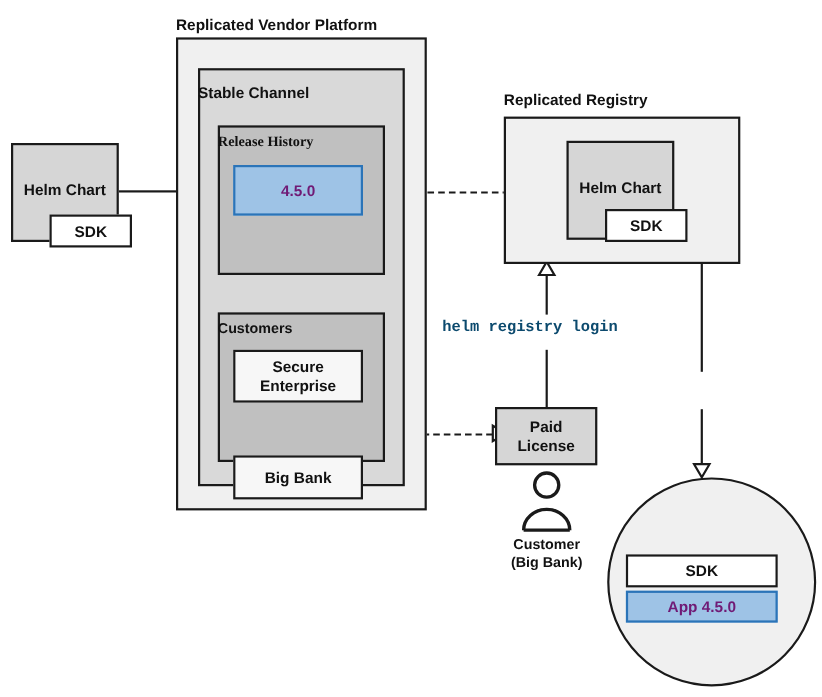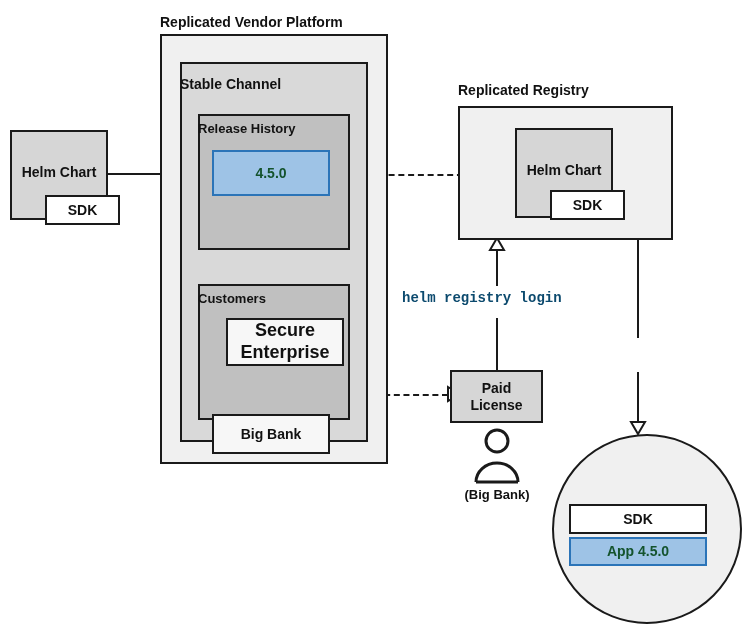--- a/index.html
+++ b/index.html
@@ -33,21 +33,21 @@
     font-weight: bold;
     color: #111111;
     line-height: 1.2;
   }
   .fill-outer   { background: #f0f0f0; }
   .fill-mid     { background: #d9d9d9; }
   .fill-inner   { background: #c0c0c0; }
   .fill-light   { background: #d6d6d6; }
   .fill-white   { background: #f7f7f7; }
   .fill-pure    { background: #ffffff; }
-  .fill-blue    { background: #9ec3e6; border-color: #2b74b8; color: #14532d; text-align: center; }
+  .fill-blue    { background: #9ec3e6; border-color: #2b74b8; color: #701a75; text-align: center; }
 
   
   .group-title {
     position: absolute;
     font-weight: bold;
     color: #111111;
     text-align: left;
     white-space: nowrap;
   }
 
@@ -142,30 +142,30 @@
   </div>
 
   <div class="group-title" style="left:160px; top:14px; width:228px; font-size:14px;">Replicated Vendor Platform</div>
 
   <div class="box fill-outer" style="left:160px; top:34px; width:228px; height:430px;"></div>
 
   <div class="box fill-mid" style="left:180px; top:62px; width:188px; height:380px;"></div>
   <div class="group-title" style="left:180px; top:76px; width:188px; font-size:14px;">Stable Channel</div>
 
   <div class="box fill-inner" style="left:198px; top:114px; width:152px; height:136px;"></div>
-  <div class="group-title" style="left:198px; top:121px; width:152px; font-size:13px;">Release History</div>
+  <div class="group-title" style="left:198px; top:121px; width:152px; font-size:13px;font-family:Liberation Serif, serif;">Release History</div>
 
   <div class="box fill-blue" style="left:212px; top:150px; width:118px; height:46px; font-size:14px;">
     <span>4.5.0</span>
   </div>
 
   <div class="box fill-inner" style="left:198px; top:284px; width:152px; height:136px;"></div>
   <div class="group-title" style="left:198px; top:291px; width:152px; font-size:13px;">Customers</div>
 
-  <div class="box fill-white" style="left:212px; top:318px; width:118px; height:48px; font-size:18px; flex-direction:column;margin-left:14px;">
+  <div class="box fill-white" style="left:212px; top:318px; width:118px; height:48px; font-size:14px; flex-direction:column;">
     <span>Secure</span>
     <span>Enterprise</span>
   </div>
   <div class="box fill-white" style="left:212px; top:374px; width:118px; height:40px; font-size:14px;margin-top:40px;">
     <span>Big Bank</span>
   </div>
 
   <div class="group-title" style="left:458px; top:82px; width:215px; font-size:14px;">Replicated Registry</div>
 
   <div class="box fill-outer" style="left:458px; top:106px; width:215px; height:134px;"></div>
@@ -181,20 +181,21 @@
     <span>Paid</span>
     <span>License</span>
   </div>
 
   <svg class="abs" style="left:470px; top:428px; width:54px; height:56px;" viewBox="0 0 54 56" xmlns="http://www.w3.org/2000/svg">
     <circle cx="27" cy="13" r="11" fill="none" stroke="#1a1a1a" stroke-width="3"></circle>
     <path d="M6 54 A21 19 0 0 1 48 54" fill="none" stroke="#1a1a1a" stroke-width="3"></path>
     <line x1="6" y1="54" x2="48" y2="54" stroke="#1a1a1a" stroke-width="3"></line>
   </svg>
   <div class="person-label" style="left:437px; top:487px; width:120px; font-size:13px;">
+    <div>Customer</div>
     <div>(Big Bank)</div>
   </div>
 
   <div class="cmd" style="left:398px; top:289px; font-size:14px;">helm registry login</div>
 
   <div class="circle" style="left:552px; top:434px; width:190px; height:190px;"></div>
 
   <div class="box fill-pure" style="left:569px; top:504px; width:138px; height:30px; font-size:14px;">
     <span>SDK</span>
   </div>

